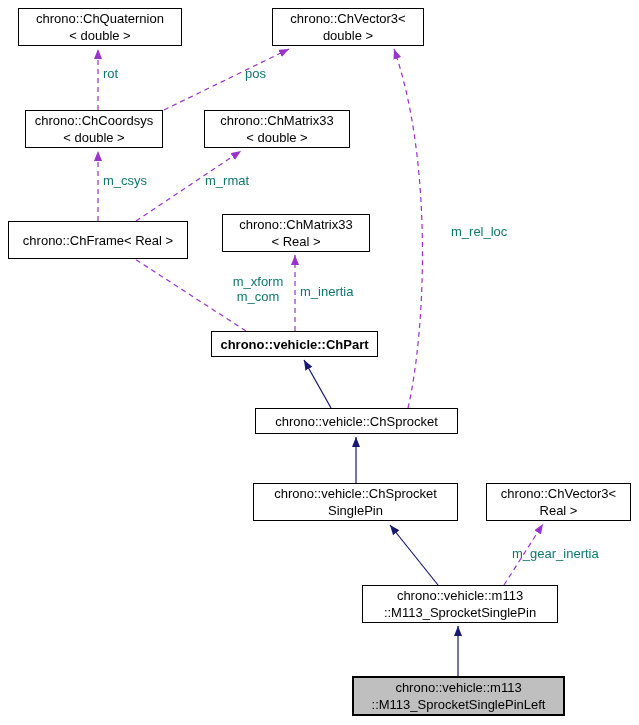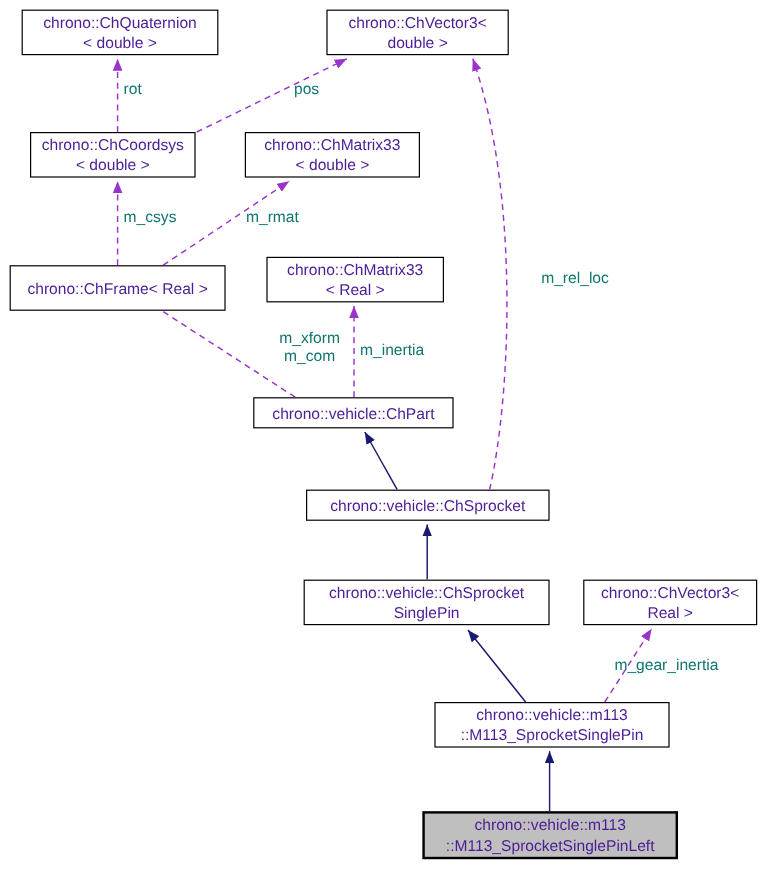--- a/index.html
+++ b/index.html
@@ -37,21 +37,21 @@
     box-sizing: border-box;
     border: 1px solid var(--node-border, #000000);
     background: var(--node-bg, #ffffff);
     display: flex;
     flex-direction: column;
     justify-content: center;
     align-items: center;
     text-align: center;
     font-size: 13px;
     line-height: 17px;
-    color: #4c1d95;
+    color: #000000;
     white-space: nowrap;
   }
   .node.highlight {
     background: var(--highlight-bg, #bfbfbf);
     border-width: 2px;
   }
   .elabel {
     position: absolute;
     font-size: 13px;
     line-height: 15px;
@@ -117,21 +117,21 @@
 
   <div class="node" style="left:8px; top:221px; width:180px; height:38px;">
     <span class="nl">chrono::ChFrame&lt; Real &gt;</span>
   </div>
 
   <div class="node" style="left:222px; top:214px; width:148px; height:38px;">
     <span class="nl">chrono::ChMatrix33</span>
     <span class="nl">&lt; Real &gt;</span>
   </div>
 
-  <div class="node" style="left:211px; top:331px; width:167px; height:26px;">
+  <div class="node" style="left:211px; top:331px; width:167px; height:26px;font-weight:bold;">
     <span class="nl">chrono::vehicle::ChPart</span>
   </div>
 
   <div class="node" style="left:255px; top:408px; width:203px; height:26px;">
     <span class="nl">chrono::vehicle::ChSprocket</span>
   </div>
 
   <div class="node" style="left:253px; top:483px; width:205px; height:38px;">
     <span class="nl">chrono::vehicle::ChSprocket</span>
     <span class="nl">SinglePin</span>

